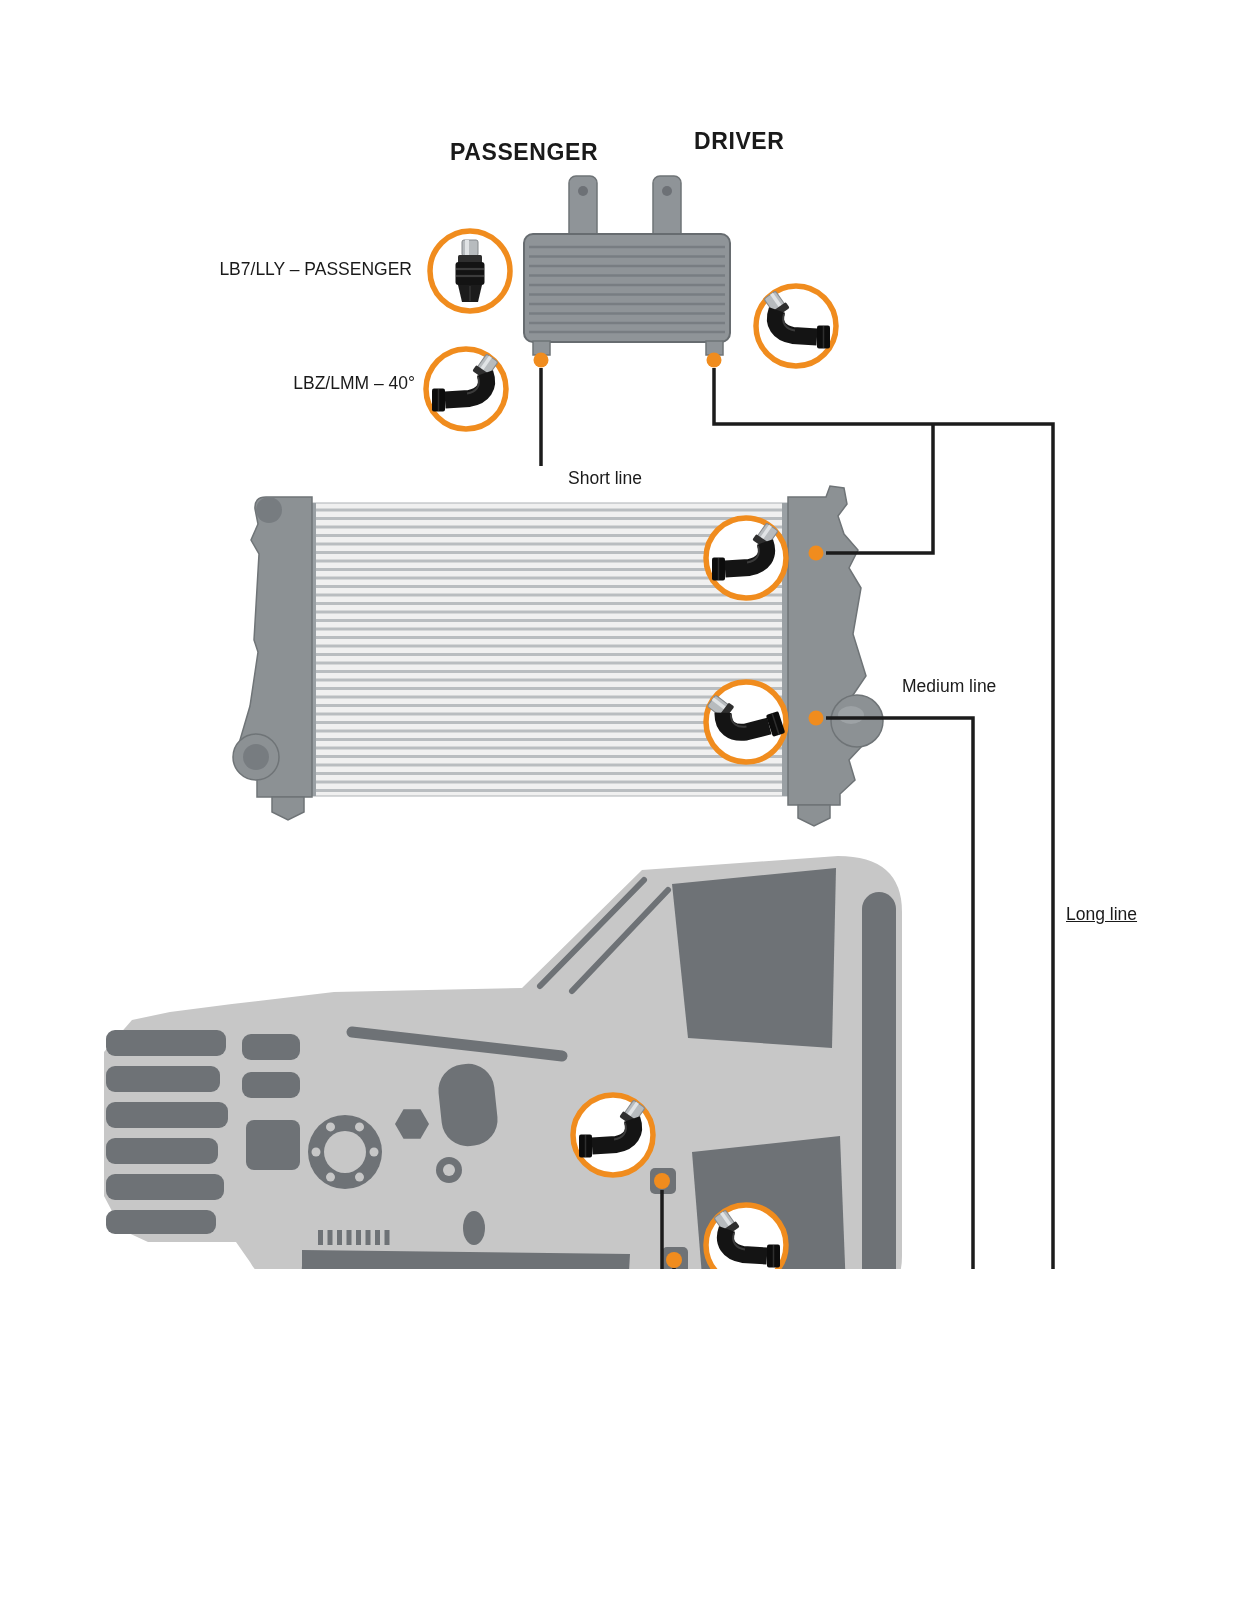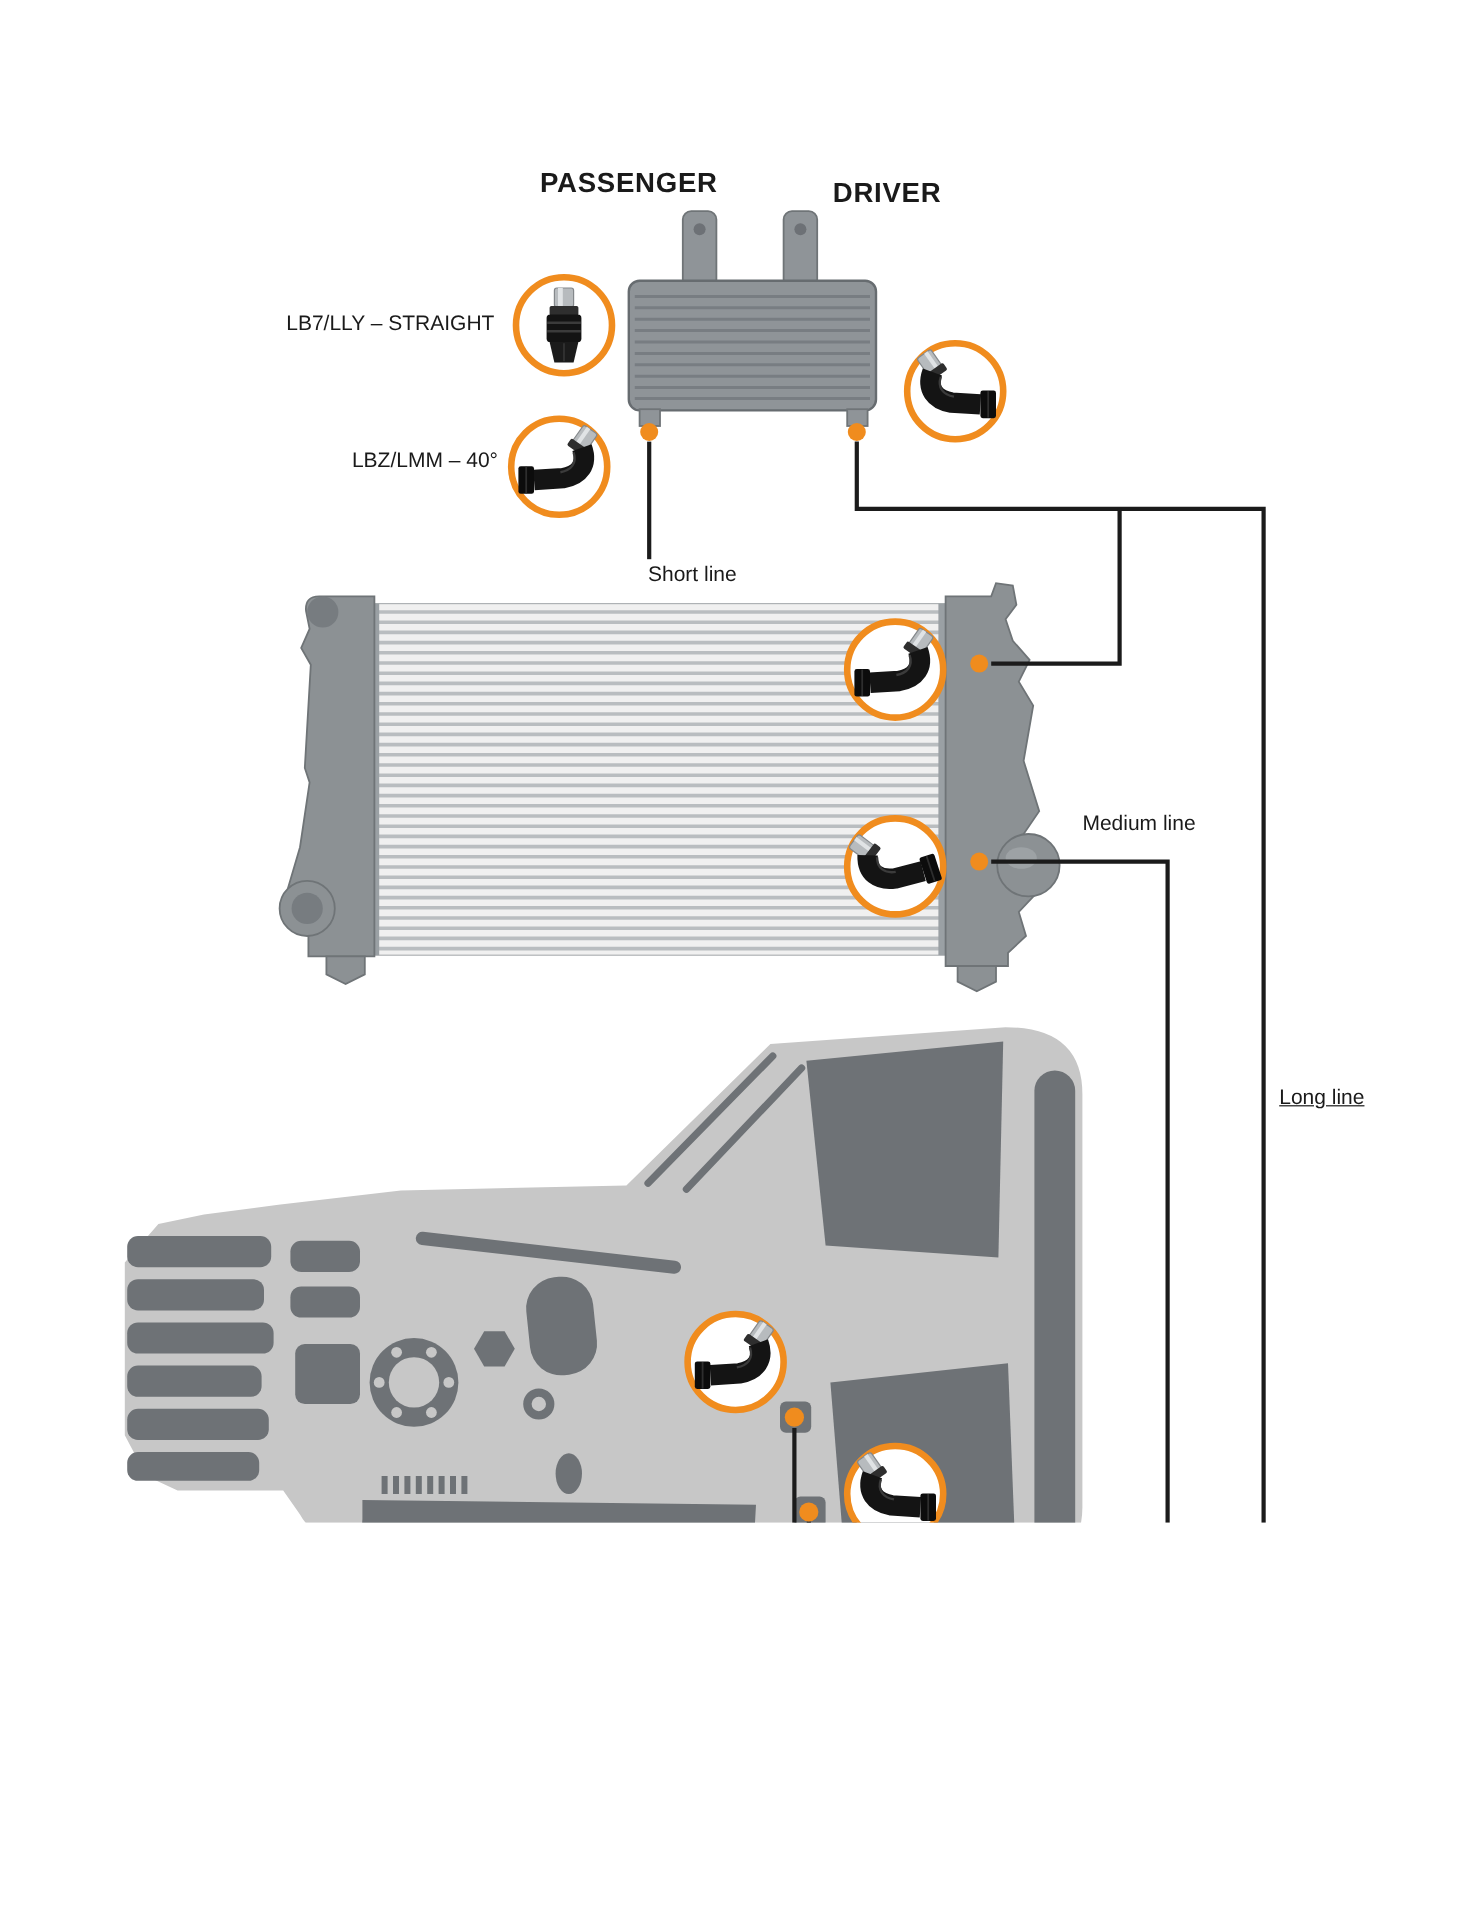--- a/index.html
+++ b/index.html
@@ -169,22 +169,22 @@
       <circle class="callout-ring" r="40"></circle>
       <use href="#fit-elbow"></use>
     </g>
     <g transform="translate(746,1245)">
       <circle class="callout-ring" r="40"></circle>
       <use href="#fit-elbow" transform="scale(-1,1)"></use>
     </g>
   </svg>
 
   <div class="lbl lbl-big" style="left:450px;top:139px;">PASSENGER</div>
-  <div class="lbl lbl-big" style="left:694px;top:147px;">DRIVER</div>
+  <div class="lbl lbl-big" style="left:694px;top:128px;">DRIVER</div>
 
-  <div class="lbl lbl-med lbl-right" style="left:212px;top:259px;width:200px;">LB7/LLY – STRAIGHT</div>
+  <div class="lbl lbl-med lbl-right" style="left:212px;top:259px;width:200px;">LB7/LLY – PASSENGER</div>
   <div class="lbl lbl-med lbl-right" style="left:215px;top:373px;width:200px;">LBZ/LMM – 40°</div>
 
-  <div class="lbl lbl-med" style="left:540px;top:468px;">Short line</div>
+  <div class="lbl lbl-med" style="left:568px;top:468px;">Short line</div>
   <div class="lbl lbl-med" style="left:882px;top:676px;margin-left:20px;">Medium line</div>
   <div class="lbl lbl-med" style="left:1066px;top:904px;text-decoration:underline;">Long line</div>
 
 </div>
 
 </body></html>

